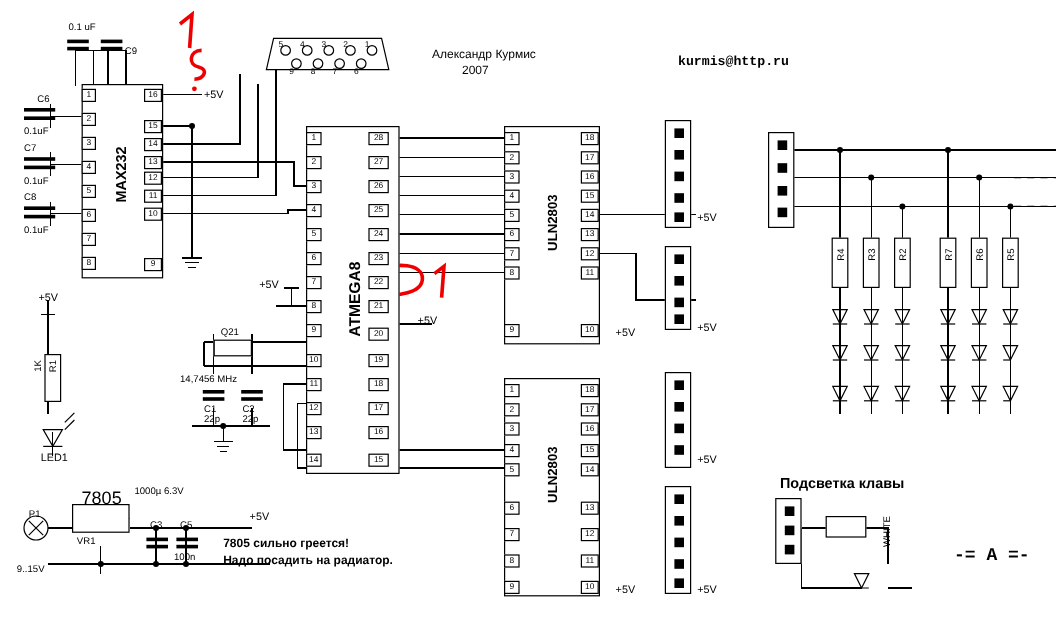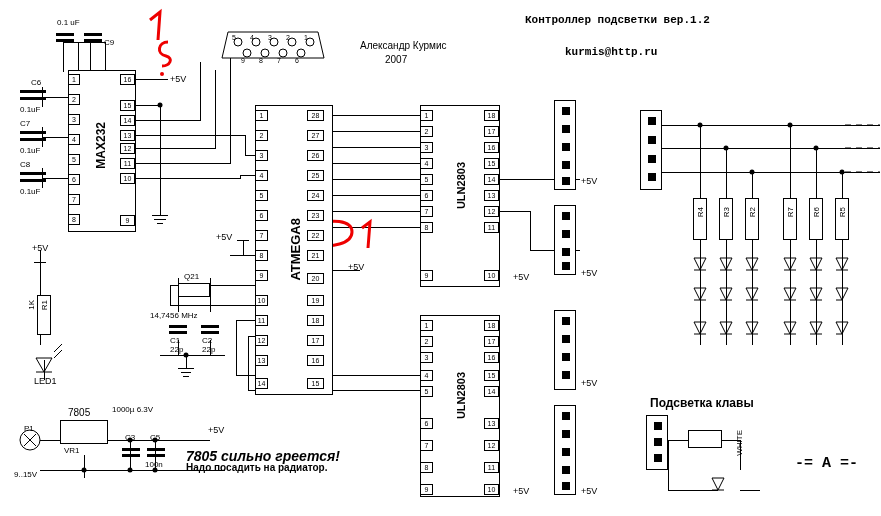--- a/index.html
+++ b/index.html
@@ -15,26 +15,25 @@
   .conn{position:absolute;border:1px solid #000;background:#fff;box-sizing:border-box;}
   .connpad{position:absolute;background:#000;}
   svg{position:absolute;left:0;top:0;overflow:visible;}
   .title{font-family:"Liberation Mono", monospace;font-size:11px;font-weight:bold;}
 </style>
 </head>
 <body>
 
 <div id="root">
 
-  <div class="txt title" style="left:525px;top:14px;">Контроллер подсветки вер.1.2</div>
   <div class="txt title" style="left:565px;top:46px;">kurmis@http.ru</div>
   <div class="txt" style="left:360px;top:40px;font-size:10px;">Александр Курмис</div>
   <div class="txt" style="left:385px;top:54px;font-size:10px;">2007</div>
 
-  <div class="txt" style="left:186px;top:448px;font-size:14px;font-weight:bold;font-style:italic;">7805 сильно греется!</div>
+  <div class="txt" style="left:186px;top:448px;font-size:10px;font-weight:bold;">7805 сильно греется!</div>
   <div class="txt" style="left:186px;top:462px;font-size:10px;font-weight:bold;">Надо посадить на радиатор.</div>
   <div class="txt" style="left:650px;top:396px;font-size:12px;font-weight:bold;">Подсветка клавы</div>
   <div class="txt mono" style="left:795px;top:455px;font-size:15px;font-weight:bold;">-= A =-</div>
 
   <svg width="881" height="516">
     <g stroke="#000" stroke-width="1" fill="none" shape-rendering="crispEdges">
 
       <path d="M63 42 L63 72"></path>
       <path d="M63 42 L105 42"></path>
       <path d="M105 42 L105 72"></path>
@@ -438,21 +437,21 @@
   <div class="box" style="left:835px;top:198px;width:14px;height:42px;"></div>
   <div class="txt vert" style="left:838px;top:207px;font-size:8px;">R5</div>
 
   <div class="txt" style="left:32px;top:243px;font-size:9px;">+5V</div>
   <div class="box" style="left:37px;top:295px;width:14px;height:40px;"></div>
   <div class="txt vert" style="left:40px;top:300px;font-size:8px;">R1</div>
   <div class="txt vert" style="left:27px;top:300px;font-size:8px;">1K</div>
   <div class="txt" style="left:34px;top:376px;font-size:9px;">LED1</div>
 
   <div class="box" style="left:60px;top:420px;width:48px;height:24px;"></div>
-  <div class="txt" style="left:68px;top:407px;font-size:10px;">7805</div>
+  <div class="txt" style="left:68px;top:407px;font-size:15px;">7805</div>
   <div class="txt" style="left:64px;top:446px;font-size:8px;">VR1</div>
 
   <div class="txt" style="left:112px;top:405px;font-size:8px;">1000µ 6.3V</div>
   <div class="ln h" style="left:122px;top:448px;width:18px;height:3px;"></div>
   <div class="ln h" style="left:122px;top:454px;width:18px;height:3px;"></div>
   <div class="txt" style="left:125px;top:433px;font-size:8px;">C3</div>
   <div class="ln h" style="left:147px;top:448px;width:18px;height:3px;"></div>
   <div class="ln h" style="left:147px;top:454px;width:18px;height:3px;"></div>
   <div class="txt" style="left:150px;top:433px;font-size:8px;">C5</div>
   <div class="txt" style="left:145px;top:460px;font-size:8px;">100n</div>

